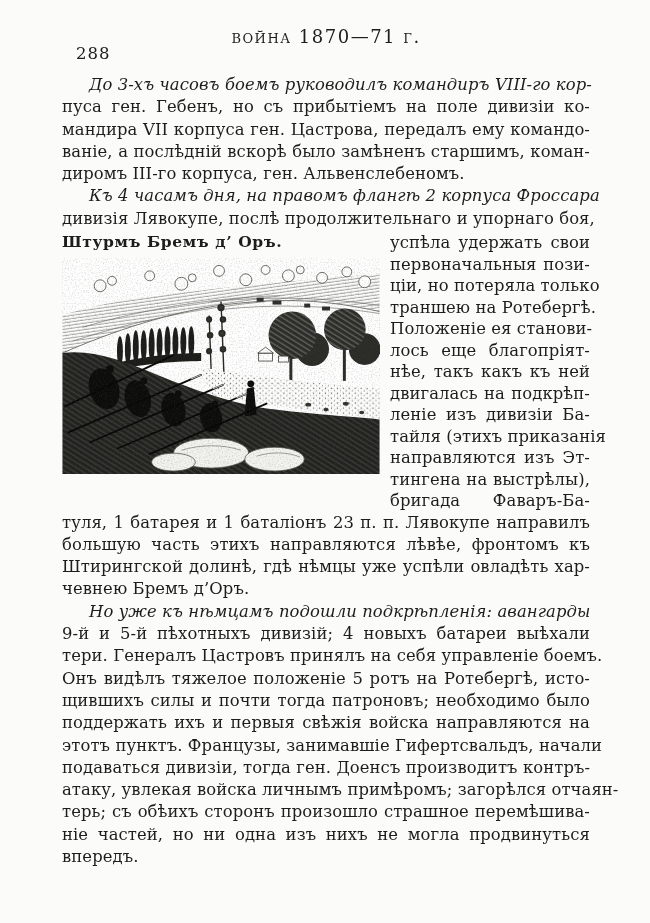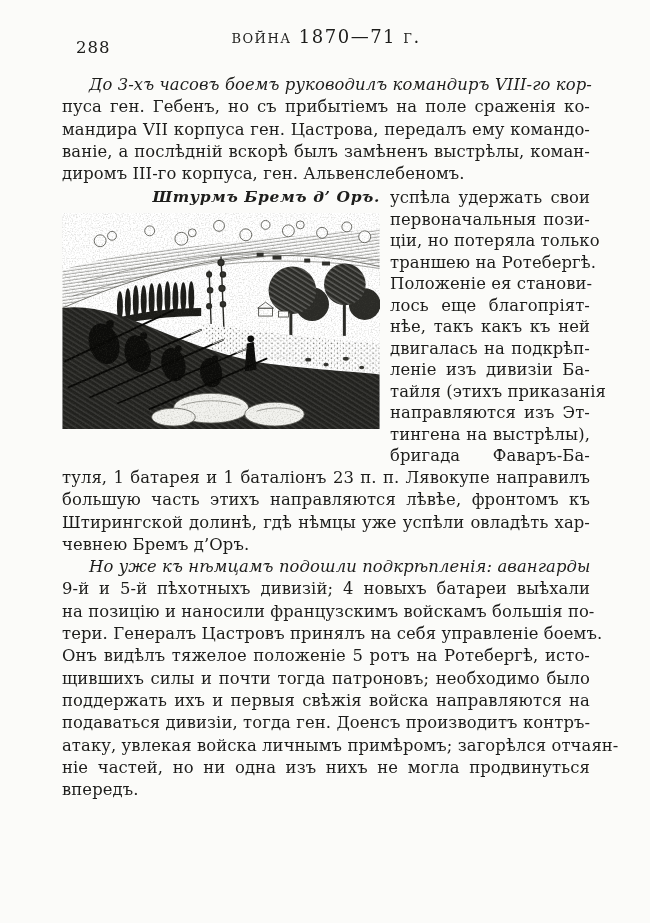--- a/index.html
+++ b/index.html
@@ -12,21 +12,21 @@
     box-sizing: border-box;
     padding: 26px 60px 0 62px;
     -webkit-font-smoothing: antialiased;
   }
   .header-row {
     position: relative;
     height: 22px;
     margin-bottom: 26px;
   }
   .page-number {
-    position: absolute; left: 14px; top: 12px;
+    position: absolute; left: 14px; top: 18px;
     font-size: 16.5px; letter-spacing: 1px;
   }
   .running-title {
     text-align: center;
     font-size: 18px;
     font-variant: small-caps;
     letter-spacing: 1.5px;
   }
   .body-text { font-size: 16.4px; }
   .line {
@@ -34,49 +34,52 @@
     text-align: justify;
     text-align-last: justify;
     white-space: nowrap;
     letter-spacing: 0.1px;
   }
   .line.last { text-align-last: left; }
   .line.indent { text-indent: 27px; font-style: italic; }
   .figure-row { display: flex; margin-top: 2px; }
   figure { margin: 0; width: 318px; flex: 0 0 318px; padding-right: 10px; }
   .engraving-caption {
-    text-align: right;
+    text-align: left;
     font-size: 15.5px;
     font-weight: bold;
-    font-style: italic;
     letter-spacing: 0.6px;
     margin: 0 0 7px 0;
   }
   .engraving-frame { width: 318px; height: 216px; }
   .side-column { flex: 1; min-width: 0; }
   .side-column .line { line-height: 21.5px; }
 </style>
 </head>
 <body>
 
 <div class="header-row">
   <span class="page-number">288</span>
   <div class="running-title">война 1870—71 г.</div>
 </div>
 
 <div class="body-text">
 
   <div>
     <div class="line indent">До 3-хъ часовъ боемъ руководилъ командиръ VIII-го кор-</div>
-    <div class="line">пуса ген. Гебенъ, но съ прибытіемъ на поле сраженія ко-</div>
+    <div class="line">пуса ген. Гебенъ, но съ прибытіемъ на поле дивизіи ко-</div>
     <div class="line">мандира VII корпуса ген. Цастрова, передалъ ему командо-</div>
-    <div class="line">ваніе, а послѣдній вскорѣ былъ замѣненъ выстрѣлы, коман-</div>
+    <div class="line">ваніе, а послѣдній вскорѣ было замѣненъ старшимъ, коман-</div>
     <div class="line last">диромъ III-го корпуса, ген. Альвенслебеномъ.</div>
   </div>
 
+  <div>
+    <div class="line indent">Къ 4 часамъ дня, на правомъ флангѣ 2 корпуса Фроссара</div>
+    <div class="line">дивизія Лявокупе, послѣ продолжительнаго и упорнаго боя,</div>
+  </div>
 
   <div class="figure-row">
     <figure>
       <figcaption class="engraving-caption">Штурмъ Бремъ д’ Оръ.</figcaption>
       <svg class="engraving-frame" viewBox="0 0 320 218" xmlns="http://www.w3.org/2000/svg">
         <defs>
           <pattern id="hatchH" width="4" height="3.2" patternUnits="userSpaceOnUse" patternTransform="rotate(-8)">
             <rect width="4" height="3.2" fill="#ffffff"></rect>
             <line x1="0" y1="1" x2="4" y2="1" stroke="#6a6a66" stroke-width="0.8"></line>
           </pattern>
@@ -243,24 +246,25 @@
   <div>
     <div class="line">туля, 1 батарея и 1 баталіонъ 23 п. п. Лявокупе направилъ</div>
     <div class="line">большую часть этихъ направляются лѣвѣе, фронтомъ къ</div>
     <div class="line">Штирингской долинѣ, гдѣ нѣмцы уже успѣли овладѣть хар-</div>
     <div class="line last">чевнею Бремъ д’Оръ.</div>
   </div>
 
   <div>
     <div class="line indent">Но уже къ нѣмцамъ подошли подкрѣпленія: авангарды</div>
     <div class="line">9-й и 5-й пѣхотныхъ дивизій; 4 новыхъ батареи выѣхали</div>
-    <div class="line">на позицію и наносили французскимъ войскамъ большія по-</div>
     <div class="line">тери. Генералъ Цастровъ принялъ на себя управленіе боемъ.</div>
     <div class="line">Онъ видѣлъ тяжелое положеніе 5 ротъ на Ротебергѣ, исто-</div>
     <div class="line">щившихъ силы и почти тогда патроновъ; необходимо было</div>
     <div class="line">поддержать ихъ и первыя свѣжія войска направляются на</div>
+    <div class="line">этотъ пунктъ. Французы, занимавшіе Гифертсвальдъ, начали</div>
     <div class="line">подаваться дивизіи, тогда ген. Доенсъ производитъ контръ-</div>
     <div class="line">атаку, увлекая войска личнымъ примѣромъ; загорѣлся отчаян-</div>
+    <div class="line">терь; съ обѣихъ сторонъ произошло страшное перемѣшива-</div>
     <div class="line">ніе частей, но ни одна изъ нихъ не могла продвинуться</div>
     <div class="line last">впередъ.</div>
   </div>
 
 </div>
 
 </body></html>

